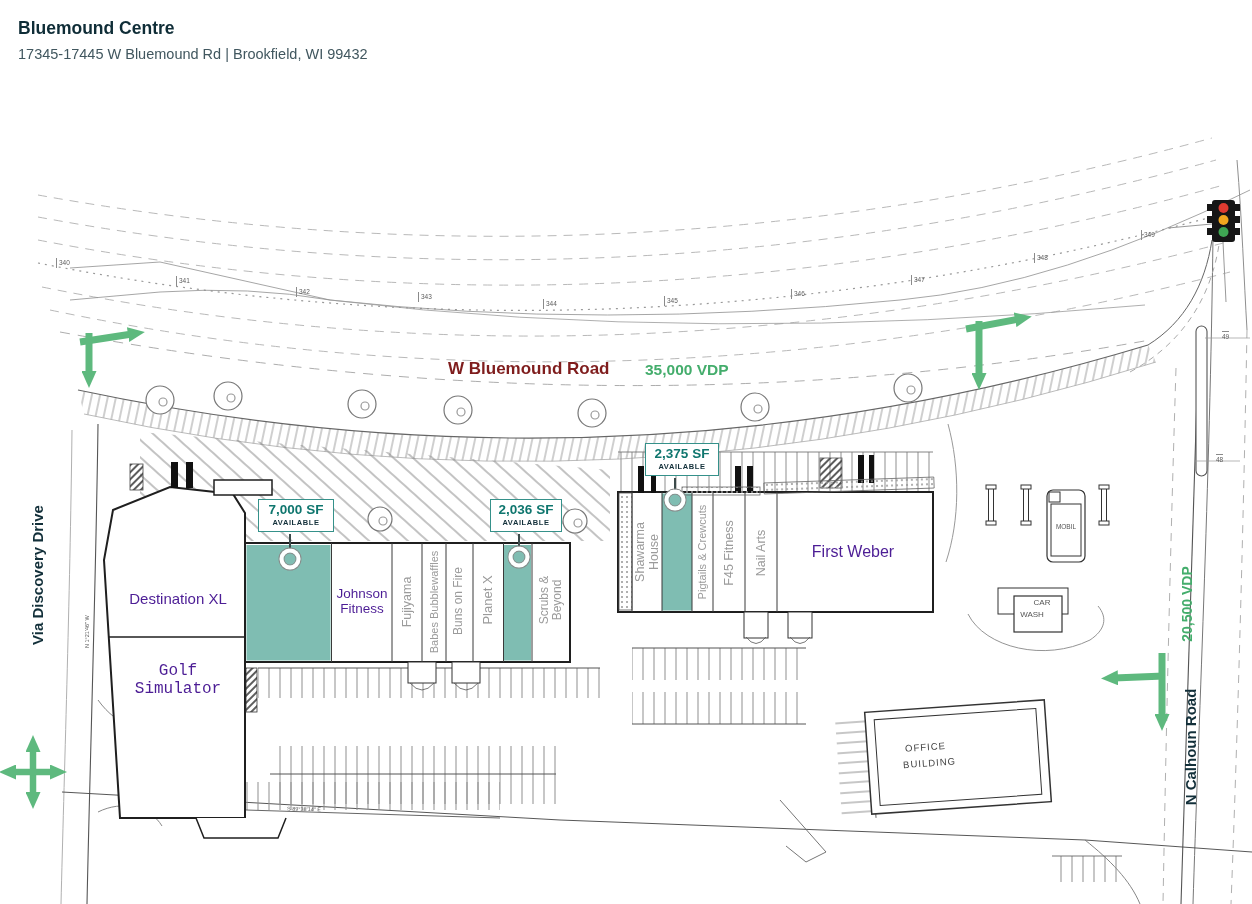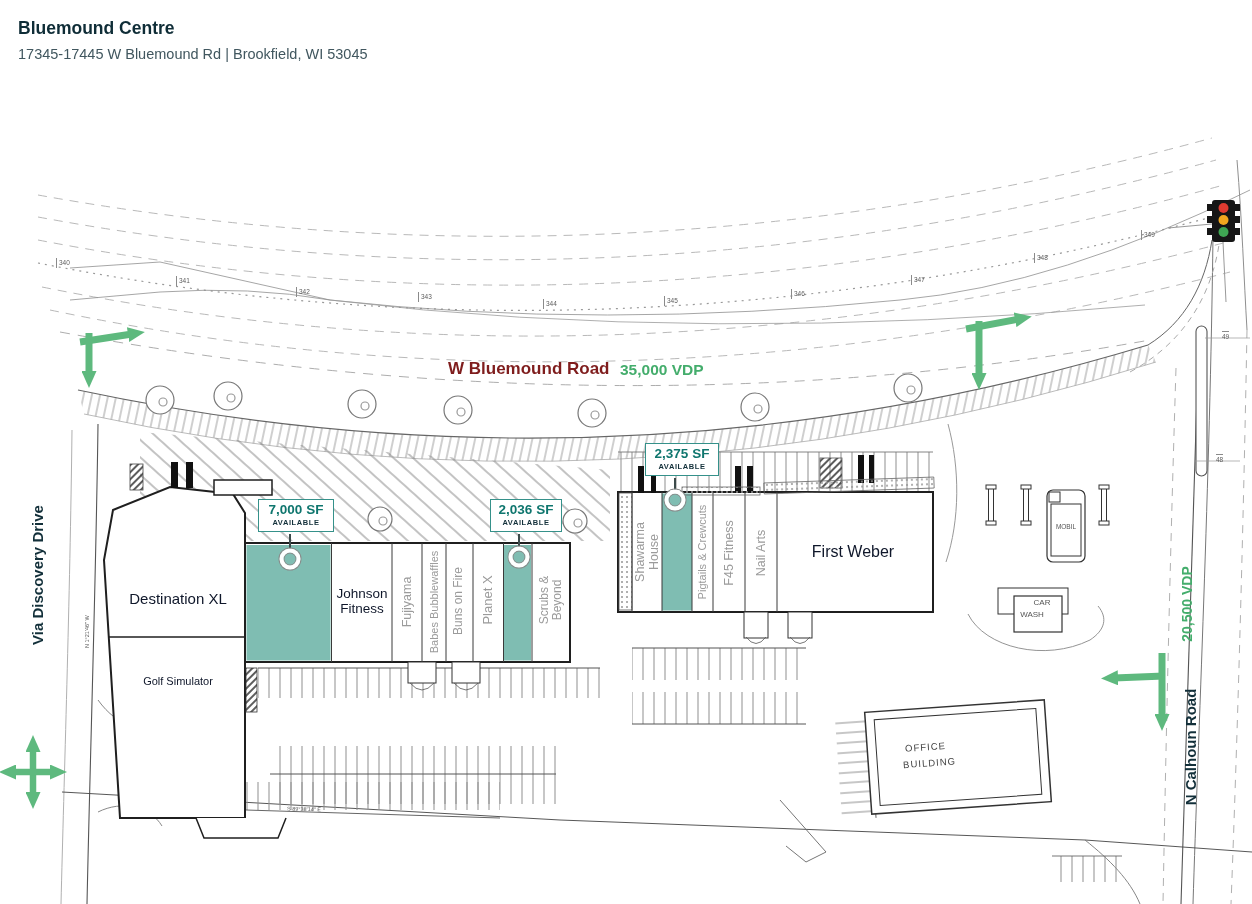--- a/index.html
+++ b/index.html
@@ -7,28 +7,28 @@
          font-family:"Liberation Sans",sans-serif;}
 
   
   .hdr-title{position:absolute;left:18px;top:18px;font-size:17.5px;font-weight:700;color:#0f2d37;}
   .hdr-addr{position:absolute;left:18px;top:46px;font-size:14.5px;color:#41575f;}
   .lease{position:absolute;right:14px;top:12px;font-family:"Liberation Serif",serif;
          font-size:36px;color:#4c5d5f;}
 
   
   .road-main{position:absolute;left:448px;top:359px;font-size:17px;font-weight:700;color:#7f1d1d;}
-  .vdp1{position:absolute;left:620px;top:361px;font-size:15.5px;font-weight:600;color:#44ad6c;}
+  .vdp1{position:absolute;left:645px;top:361px;font-size:15.5px;font-weight:600;color:#44ad6c;}
   .vlabel-road{position:absolute;white-space:nowrap;font-weight:700;color:#13303a;
                transform:translate(-50%,-50%) rotate(-90deg);}
   .vdp-rot{position:absolute;white-space:nowrap;font-weight:600;color:#44ad6c;
            transform:translate(-50%,-50%) rotate(-90deg);}
 
   
-  .t{position:absolute;color:#0f172a;text-align:center;line-height:1.12;
+  .t{position:absolute;color:#4c1d95;text-align:center;line-height:1.12;
      transform:translate(-50%,-50%);}
   .tv{position:absolute;color:#9b9b9b;text-align:center;line-height:1.12;white-space:nowrap;
       transform:translate(-50%,-50%) rotate(-90deg);}
   .tvw{position:absolute;color:#9b9b9b;text-align:center;line-height:1.12;
       transform:translate(-50%,-50%) rotate(-90deg);}
 
   
   .callout{position:absolute;background:#fff;border:1.5px solid #35918a;
            padding:3px 5px 4px 5px;text-align:center;z-index:6;}
   .callout .sz{font-size:13.5px;font-weight:700;color:#0f766e;line-height:1.1;}
@@ -274,30 +274,30 @@
       <g stroke-width="6.5">
         <path d="M33,772 L33,748" marker-end="url(#ah)"></path>
         <path d="M33,772 L33,796" marker-end="url(#ah)"></path>
         <path d="M33,772 L12,772" marker-end="url(#ah)"></path>
         <path d="M33,772 L54,772" marker-end="url(#ah)"></path>
       </g>
     </g>
   </svg>
 
   <div class="hdr-title">Bluemound Centre</div>
-  <div class="hdr-addr">17345-17445 W Bluemound Rd  |  Brookfield, WI 53045</div>
+  <div class="hdr-addr">17345-17445 W Bluemound Rd  |  Brookfield, WI 99432</div>
 
   <div class="road-main">W Bluemound Road</div>
   <div class="vdp1">35,000 VDP</div>
   <div class="vlabel-road" style="left:37px;top:575px;font-size:15px;">Via Discovery Drive</div>
   <div class="vlabel-road" style="left:1190px;top:747px;font-size:15px;">N Calhoun Road</div>
   <div class="vdp-rot" style="left:1187px;top:604px;font-size:14px;">20,500 VDP</div>
 
   <div class="t" style="left:178px;top:599px;font-size:15px;width:130px;">Destination XL</div>
-  <div class="t" style="left:178px;top:681px;font-size:11px;width:104px;">Golf Simulator</div>
+  <div class="t" style="left:178px;top:681px;font-size:16px;width:104px;font-family:Liberation Mono, monospace;">Golf Simulator</div>
   <div class="t" style="left:362px;top:601px;font-size:13.5px;width:64px;">Johnson Fitness</div>
   <div class="tv" style="left:407px;top:602px;font-size:12.5px;">Fujiyama</div>
   <div class="tv" style="left:434px;top:602px;font-size:11px;">Babes Bubblewaffles</div>
   <div class="tv" style="left:459px;top:601px;font-size:12px;">Buns on Fire</div>
   <div class="tv" style="left:488px;top:600px;font-size:13px;">Planet X</div>
   <div class="tvw" style="left:551px;top:600px;font-size:12px;width:62px;">Scrubs &amp; Beyond</div>
   <div class="tvw" style="left:647px;top:552px;font-size:12.5px;width:76px;">Shawarma House</div>
   <div class="tv" style="left:702px;top:552px;font-size:11px;">Pigtails &amp; Crewcuts</div>
   <div class="tv" style="left:729px;top:553px;font-size:12.5px;">F45 Fitness</div>
   <div class="tv" style="left:761px;top:553px;font-size:12.5px;">Nail Arts</div>

